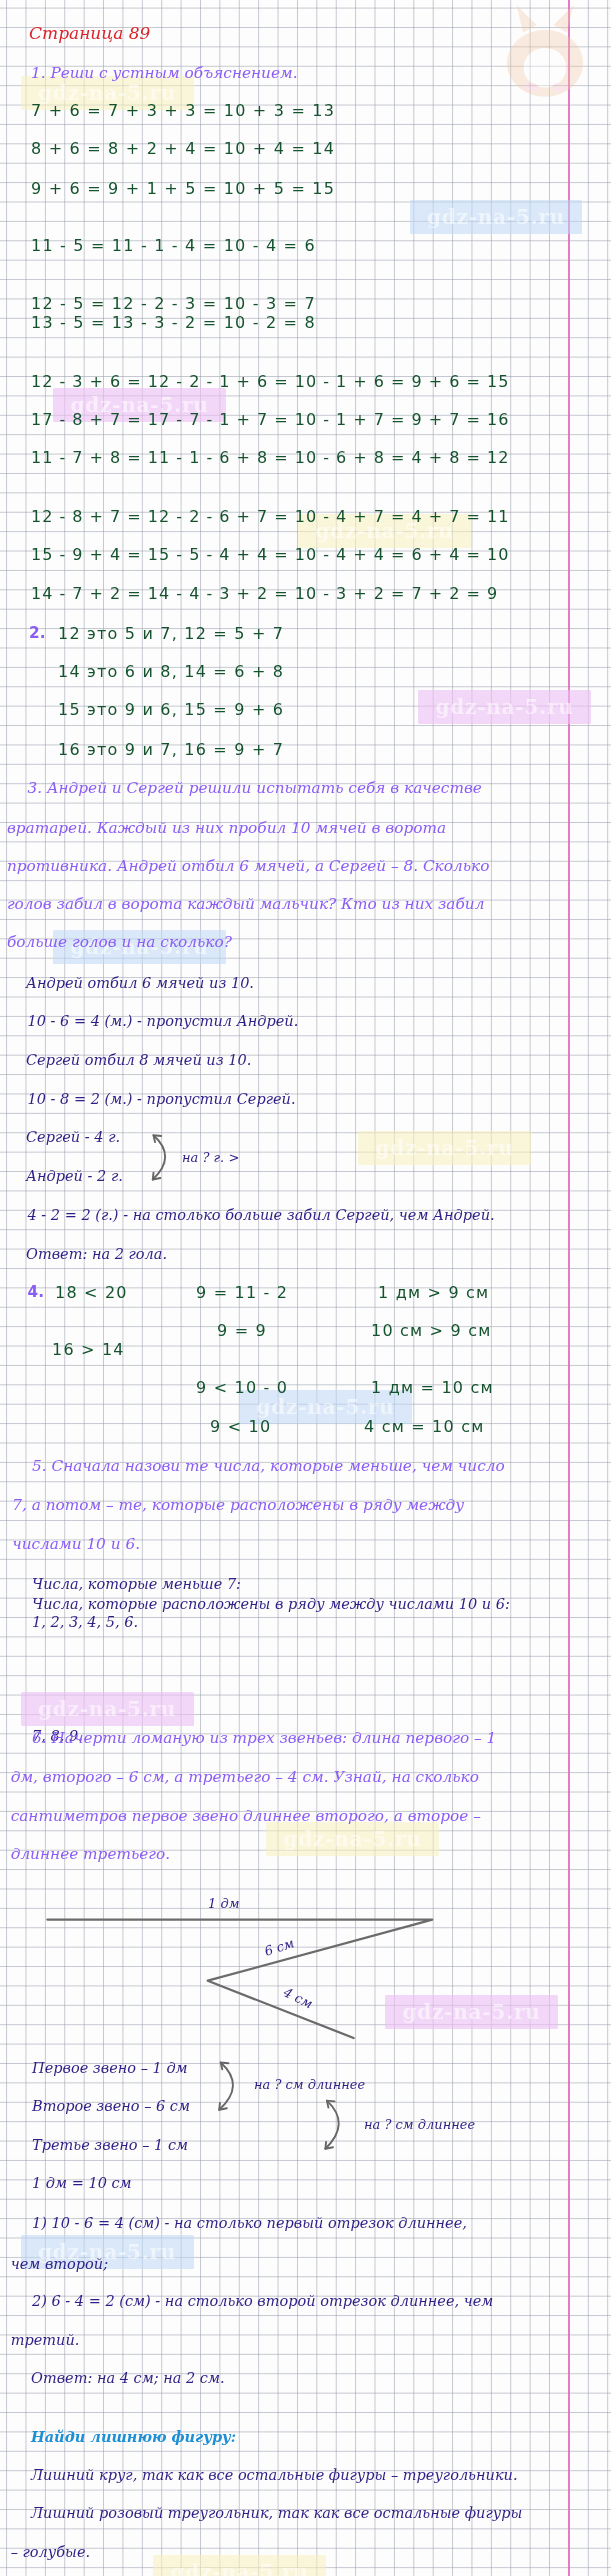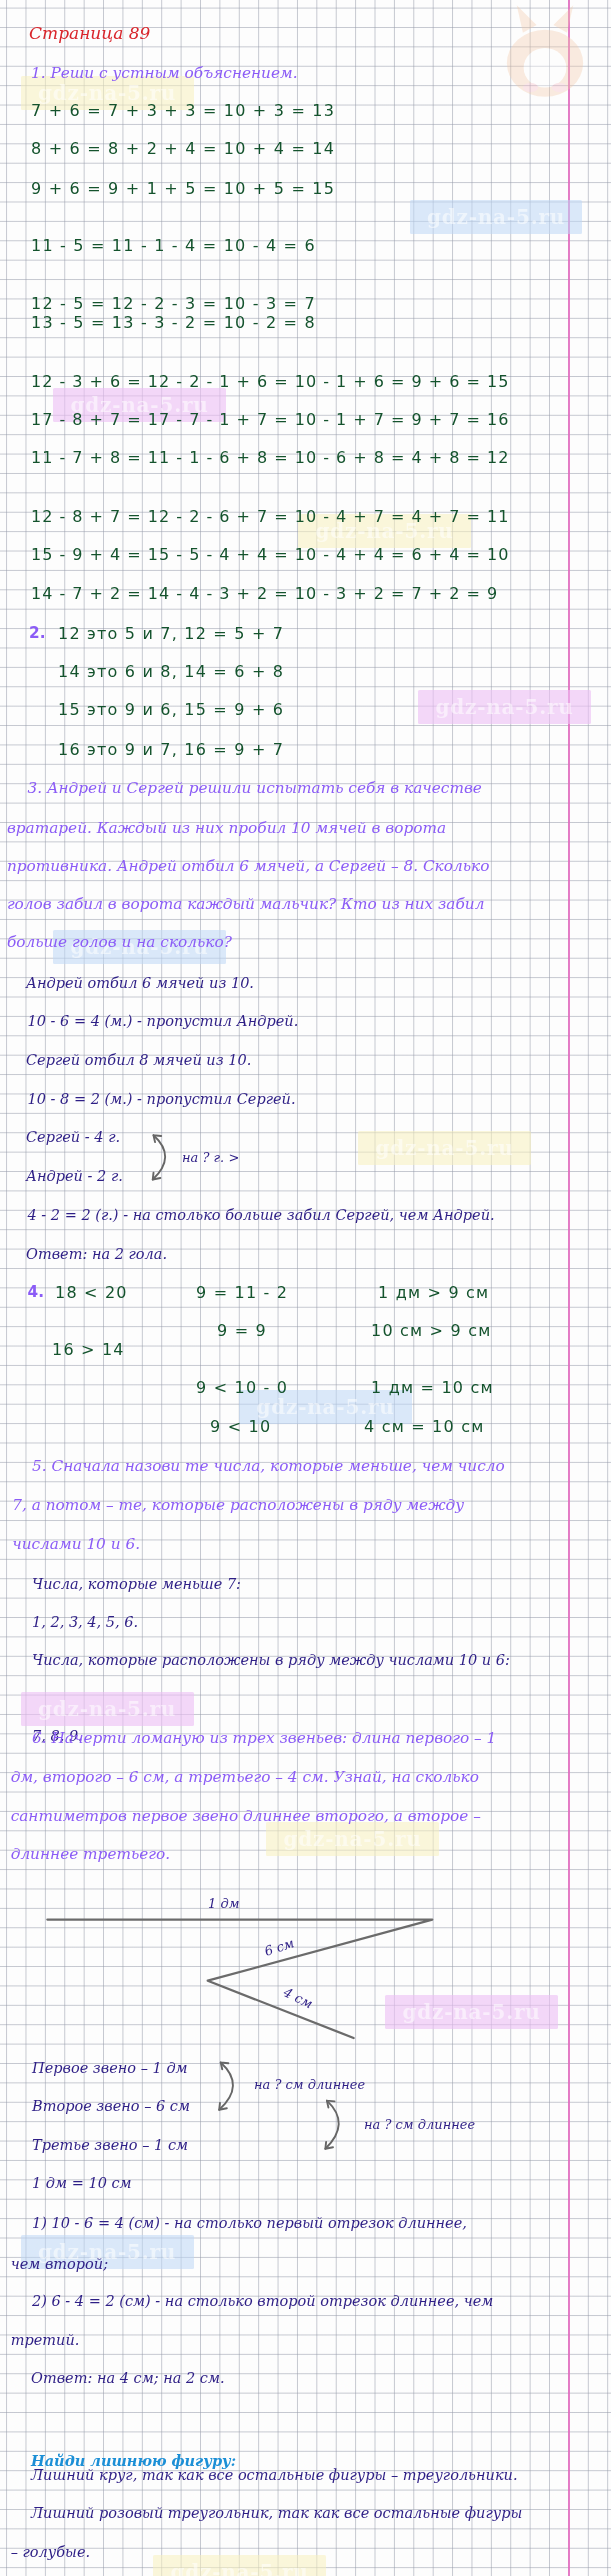--- a/index.html
+++ b/index.html
@@ -14,21 +14,21 @@
     font-family:"DejaVu Sans", sans-serif;
   }
   .margin-line { position:absolute; left:568px; top:0; width:2.3px; height:2576px; background:#e46ac0; opacity:.85; }
   .mascot { position:absolute; left:500px; top:1.5px; width:90px; height:98px; opacity:.35; }
   .line { position:absolute; white-space:nowrap; transform:translateY(-50%); line-height:1; }
   .ink { color:#14532d; font-family:"DejaVu Sans", sans-serif; font-size:16px; letter-spacing:1.2px; }
   .ink-script { color:#2e1f86; font-family:"DejaVu Serif", serif; font-style:italic; font-size:14.5px; }
   .task { color:#8b5cf6; font-family:"DejaVu Serif", serif; font-style:italic; font-size:15.3px; }
   .task b { font-style:normal; font-family:"DejaVu Sans", sans-serif; font-weight:bold; }
   .title { color:#d9252b; font-family:"DejaVu Serif", serif; font-style:italic; font-size:17px; }
-  .blue-head { color:#1c8fd6; font-family:"DejaVu Serif", serif; font-style:italic; font-weight:bold; font-size:14.5px;margin-top:24px; }
+  .blue-head { color:#1c8fd6; font-family:"DejaVu Serif", serif; font-style:italic; font-weight:bold; font-size:14.5px; }
   .label { color:#2e1f86; font-family:"DejaVu Serif", serif; font-style:italic; font-size:13px; }
   .wm { position:absolute; border-radius:1.5px; }
   .wm span { display:block; text-align:center; color:rgba(255,255,255,.55); font-family:"DejaVu Serif", serif; font-weight:bold; font-size:20px; line-height:34px; letter-spacing:0.8px; }
   .wm.yellow { background:rgba(248,240,190,.55); }
   .wm.blue { background:rgba(190,215,245,.55); }
   .wm.pink { background:rgba(236,190,245,.6); }
   svg.overlay { position:absolute; left:0; top:0; pointer-events:none; }
 </style>
 </head>
 <body>
@@ -131,21 +131,21 @@
 <div class="line ink" style="left:378px;top:1293px;">1 дм &gt; 9 см</div>
 <div class="line ink" style="left:371px;top:1331px;">10 см &gt; 9 см</div>
 <div class="line ink" style="left:371px;top:1388px;">1 дм = 10 см</div>
 <div class="line ink" style="left:364px;top:1427px;">4 см = 10 см</div>
 
 <div class="line task" style="left:32px;top:1467px;">5. Сначала назови те числа, которые меньше, чем число</div>
 <div class="line task" style="left:12.2px;top:1506px;">7, а потом – те, которые расположены в ряду между</div>
 <div class="line task" style="left:12.2px;top:1545px;">числами 10 и 6.</div>
 <div class="line ink-script" style="left:32px;top:1584px;">Числа, которые меньше 7:</div>
 <div class="line ink-script" style="left:32px;top:1622px;">1, 2, 3, 4, 5, 6.</div>
-<div class="line ink-script" style="left:32px;top:1660px;">Числа, которые расположены в ряду между числами 10 и 6:</div>
+<div class="line ink-script" style="left:32px;top:1604px;">Числа, которые расположены в ряду между числами 10 и 6:</div>
 <div class="line ink-script" style="left:32px;top:1700px;margin-top:36px;">7, 8, 9.</div>
 
 <div class="line task" style="left:32px;top:1739px;">6. Начерти ломаную из трех звеньев: длина первого – 1</div>
 <div class="line task" style="left:10.7px;top:1778px;">дм, второго – 6 см, а третьего – 4 см. Узнай, на сколько</div>
 <div class="line task" style="left:10.7px;top:1817px;">сантиметров первое звено длиннее второго, а второе –</div>
 <div class="line task" style="left:10.7px;top:1855px;">длиннее третьего.</div>
 
 <svg class="overlay" width="611" height="2576" viewBox="0 0 800 3372">
 
   <g stroke="#666" stroke-width="2.5" fill="none" stroke-linecap="round">

